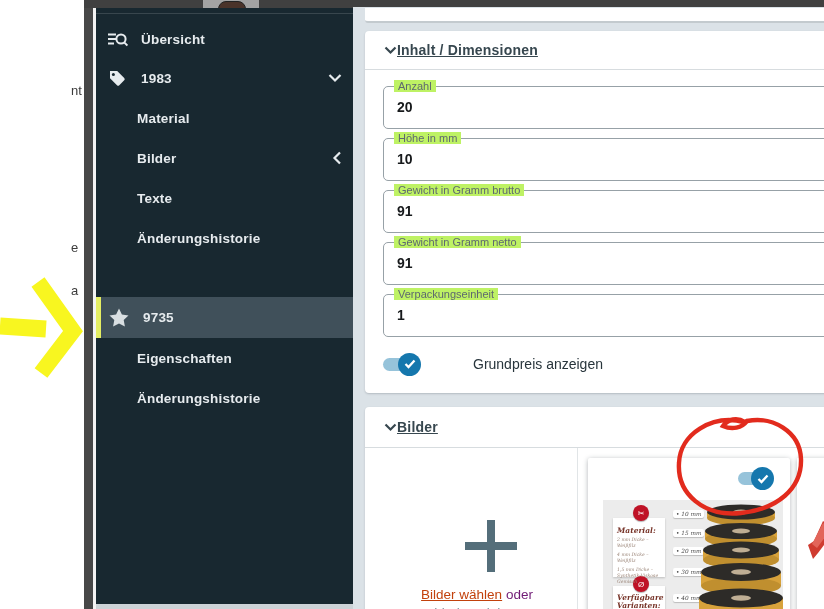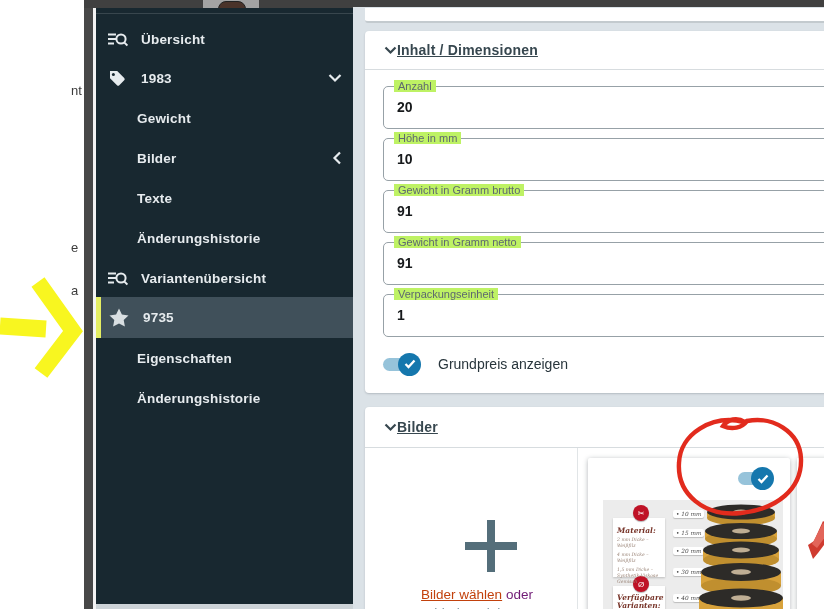--- a/index.html
+++ b/index.html
@@ -35,21 +35,21 @@
   .card-header .sec-title{font-size:14px;font-weight:700;color:#37474f;letter-spacing:.2px;text-decoration:underline;}
   
   .field{position:absolute;left:18px;width:446px;height:43px;border:1.4px solid #97a1a7;border-radius:5px;
          box-sizing:border-box;background:#fff;}
   .field .flabel{position:absolute;top:-7px;left:10px;padding:0 4px;background:#bef264;font-size:11px;color:#5d686f;}
   .field .fvalue{position:absolute;top:12px;left:13px;font-size:14px;font-weight:700;color:#16191b;}
   
   .toggle{position:relative;width:34px;height:13px;border-radius:7px;background:#96c3da;flex:none;}
   .toggle .thumb{position:absolute;right:-4px;top:-5px;width:23px;height:23px;border-radius:50%;
                  background:#1577ad;display:flex;align-items:center;justify-content:center;}
-  .trow{position:absolute;left:18px;display:flex;align-items:center;height:28px;}
+  .trow{position:absolute;left:18px;display:flex;align-items:center;height:28px;gap:35px;}
   .trow .tlabel{margin-left:21px;font-size:14px;color:#28353c;}
   
   .upload{position:absolute;left:0;top:41px;width:213px;height:176px;border-right:1px solid #e1e5e7;
           box-sizing:border-box;text-align:center;}
   .plus{position:absolute;left:100px;top:72px;width:52px;height:52px;}
   .plus span{position:absolute;background:#546e7a;}
   .plus .pv{left:22px;top:0;width:8px;height:52px;}
   .plus .ph{left:0;top:22px;width:52px;height:8px;}
   .upload .uptext{position:absolute;left:0;top:139px;width:100%;padding-left:12px;box-sizing:border-box;font-size:13.5px;}
   .upload .uplink{font-weight:400;color:#c2410c;text-decoration:underline;cursor:pointer;text-align:right;}
@@ -121,52 +121,40 @@
       </span>
       <span class="sb-label">1983</span>
       <span class="sb-chev">
         <svg width="14" height="10" viewBox="0 0 14 10">
             <path d="M1.5 2l5.5 5.5L12.5 2" stroke="#e6ebee" stroke-width="2.2" fill="none"></path>
           </svg>
       </span>
     </div>
 
     <div class="sb-item noicon" style="top:90px">
-      <span class="sb-label">Gewicht</span>
+      <span class="sb-label">Material</span>
     </div>
 
     <div class="sb-item noicon" style="top:130px">
       <span class="sb-label">Bilder</span>
       <span class="sb-chev">
         <svg width="10" height="14" viewBox="0 0 10 14">
             <path d="M8 1.5L2.5 7L8 12.5" stroke="#e6ebee" stroke-width="2.2" fill="none"></path>
           </svg>
       </span>
     </div>
 
     <div class="sb-item noicon" style="top:170px">
       <span class="sb-label">Texte</span>
     </div>
 
     <div class="sb-item noicon" style="top:210px">
       <span class="sb-label">Änderungshistorie</span>
     </div>
 
-    <div class="sb-item" style="top:250px">
-      <span class="sb-icon">
-        <svg width="21" height="18" viewBox="0 0 21 18">
-            <g stroke="#e6ebee" stroke-width="2" fill="none">
-          <path d="M1 4.5h8M1 9h8M1 13.5h6"></path>
-              <circle cx="14" cy="9" r="4.6"></circle>
-              <path d="M17.4 12.6l3 3"></path>
-            </g>
-          </svg>
-      </span>
-      <span class="sb-label">Variantenübersicht</span>
-    </div>
 
     <div class="sb-item selected" style="top:289px">
       <span class="sb-icon">
         <svg width="20" height="19" viewBox="0 0 20 19">
           <path d="M10 0.5l2.9 6 6.6 0.9-4.8 4.6 1.2 6.5L10 15.4 4.1 18.5l1.2-6.5L0.5 7.4l6.6-0.9z" fill="#d9dfe2"></path>
           </svg>
       </span>
       <span class="sb-label">9735</span>
     </div>
 

